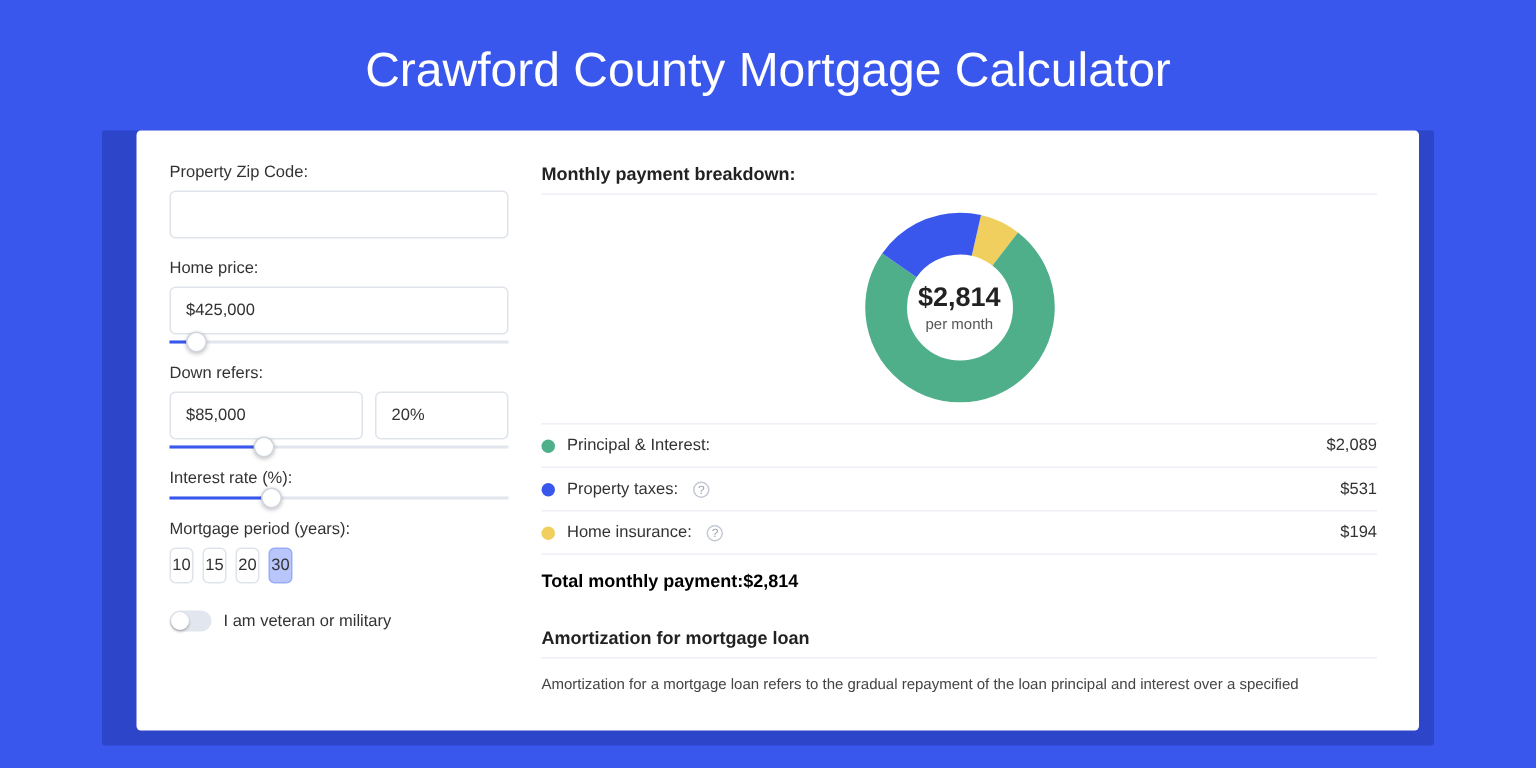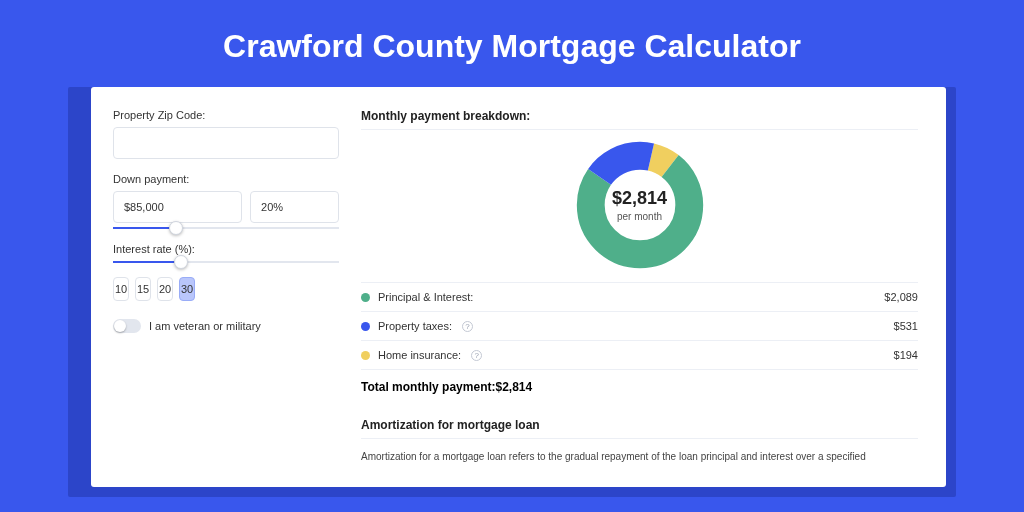--- a/index.html
+++ b/index.html
@@ -1,18 +1,18 @@
 <!DOCTYPE html>
 <html><head>
 <meta charset="utf-8">
 <style>
   *{box-sizing:border-box;margin:0;padding:0;font-family:Arial,Helvetica,sans-serif}
   html,body{width:1024px;height:512px;overflow:hidden}
   body{background:#3957ed}
-  .page-title{color:#fff;font-size:32px;font-weight:700;text-align:center;padding:28px 0 22px}
+  .page-title{color:#fff;font-size:32px;font-weight:400;text-align:center;padding:28px 0 22px}
   .shadow-wrap{margin:0 68px;background:#2c45c9;padding:0 10px 10px 23px;border-radius:2px}
   .panel{background:#fff;border-radius:3px;display:flex;height:400px;overflow:hidden}
   .left{width:270px;padding:22px 22px 0 22px}
   .right{flex:1;padding:22px 28px 0 0}
   .fld{margin-bottom:14px}
   .lbl{font-size:11px;color:#333;margin-bottom:6px;display:block}
   .inp{width:100%;height:32px;border:1px solid #dfe3ea;border-radius:4px;padding:0 10px;font-size:11px;color:#333}
   .row2{display:flex;gap:8px}
   .row2 .inp:first-child{flex:1.6}
   .row2 .inp:last-child{flex:1}
@@ -53,42 +53,51 @@
 <div class="shadow-wrap">
  <div class="panel">
 
   <div class="left">
 
     <div class="fld">
       <span class="lbl">Property Zip Code:</span>
       <input class="inp" value="" style="">
     </div>
 
+    <div class="fld">
+      <span class="lbl">Home price:</span>
+      <input class="inp" value="$425,000" style="">
+      <div class="track">
+        <div class="fill" id="price-fill" style="width: 8%;"></div>
+        <div class="knob" id="price-knob" style="left: calc(8% - 7px);"></div>
+      </div>
+    </div>
 
     <div class="fld">
-      <span class="lbl">Down payment:</span>
+      <span class="lbl">Down refers:</span>
       <div class="row2">
         <input class="inp" value="$85,000" style="">
         <input class="inp" value="20%" style="">
       </div>
       <div class="track">
         <div class="fill" id="down-fill" style="width: 28%;"></div>
         <div class="knob" id="down-knob" style="left: calc(28% - 7px);"></div>
       </div>
     </div>
 
     <div class="fld">
       <span class="lbl">Interest rate (%):</span>
       <div class="track">
         <div class="fill" id="rate-fill" style="width: 30%;"></div>
         <div class="knob" id="rate-knob" style="left: calc(30% - 7px);"></div>
       </div>
     </div>
 
     <div class="fld">
+      <span class="lbl">Mortgage period (years):</span>
       <div class="period-row" id="period-row">
             <div class="pbtn">10</div>
             <div class="pbtn">15</div>
             <div class="pbtn">20</div>
             <div class="pbtn active">30</div>
           </div>
     </div>
 
     <div class="vet">
       <div class="toggle"></div>

